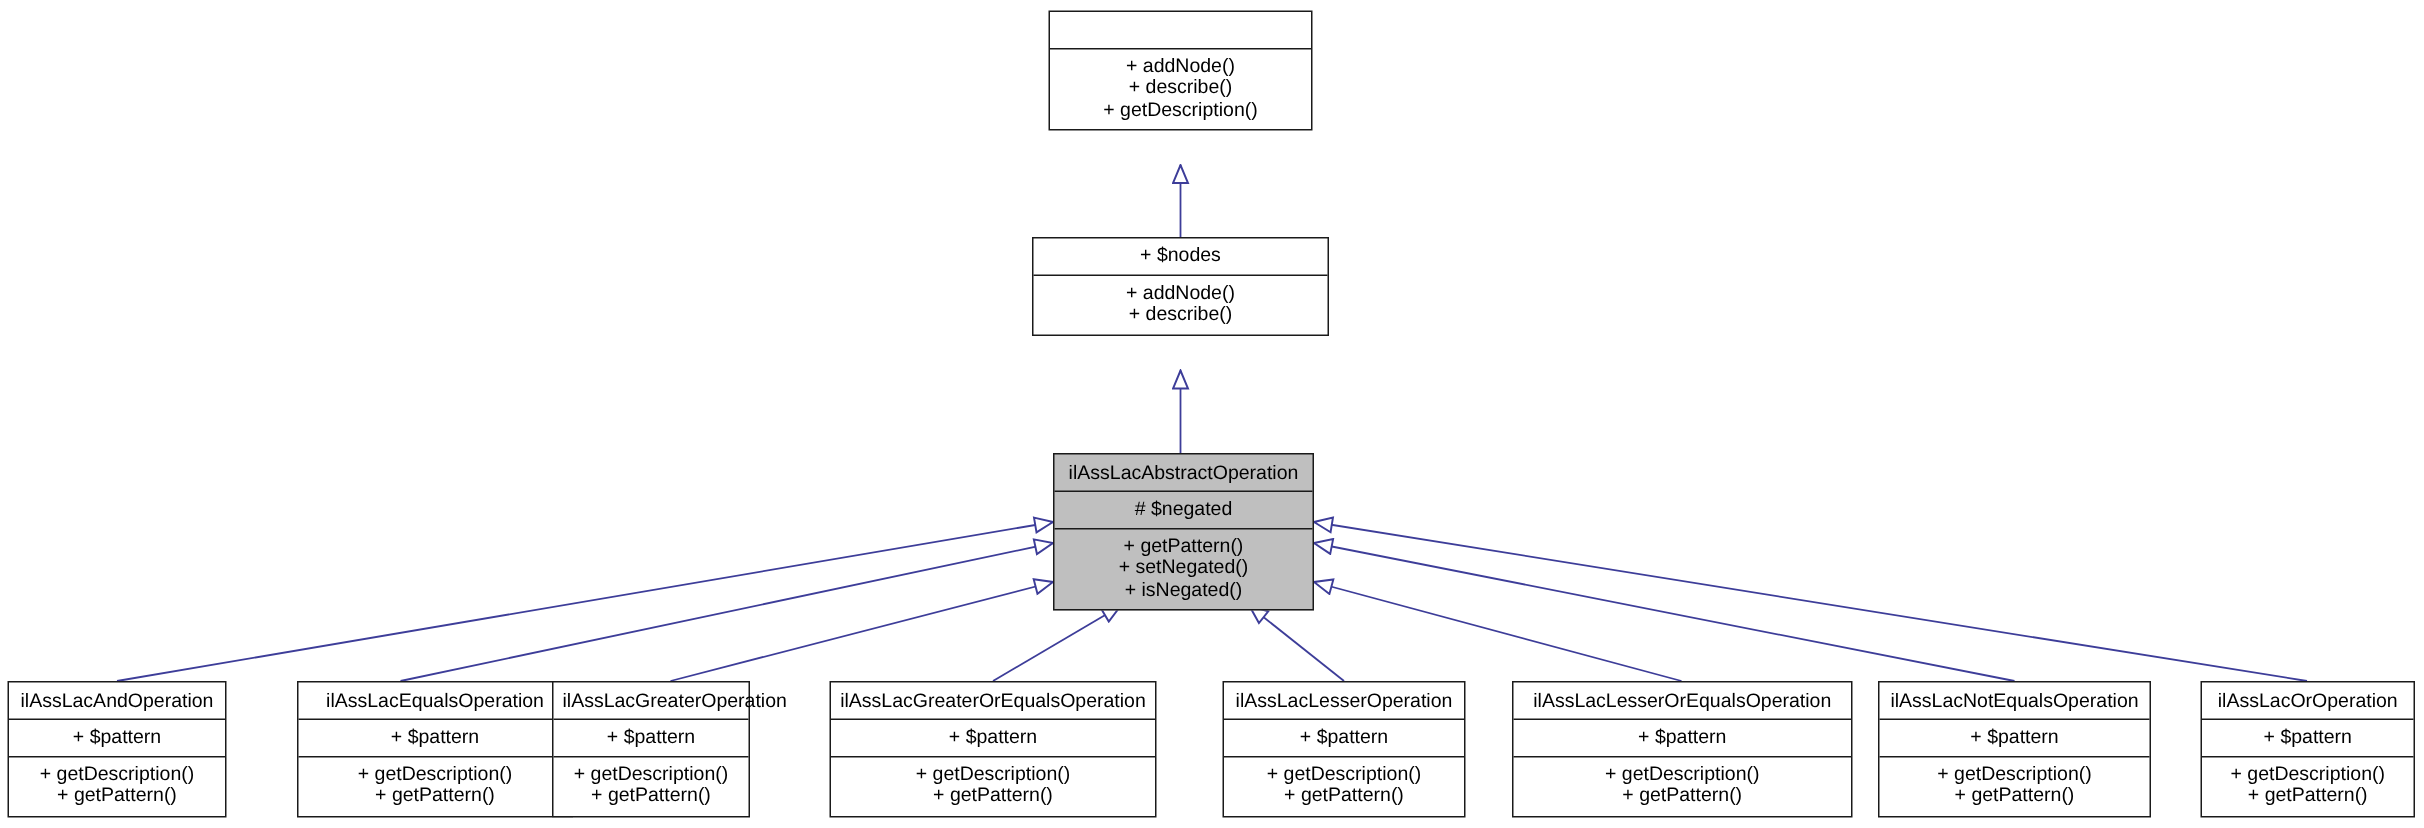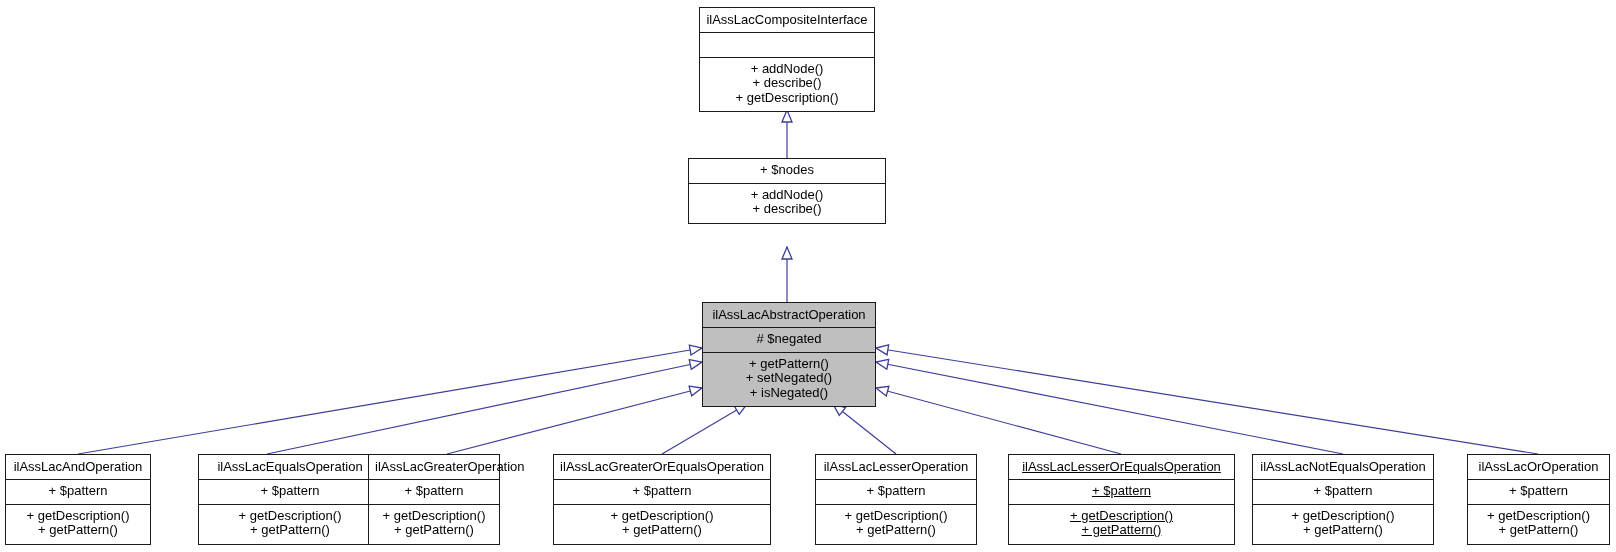--- a/index.html
+++ b/index.html
@@ -65,21 +65,20 @@
     <line x1="447" y1="454" x2="702" y2="388" marker-end="url(#inh)"></line>
     <line x1="662" y1="454" x2="747" y2="404" marker-end="url(#inh)"></line>
     <line x1="896" y1="454" x2="833" y2="404" marker-end="url(#inh)"></line>
     <line x1="1121" y1="454" x2="876" y2="388" marker-end="url(#inh)"></line>
     <line x1="1343" y1="454" x2="876" y2="362" marker-end="url(#inh)"></line>
     <line x1="1538" y1="454" x2="876" y2="348" marker-end="url(#inh)"></line>
   </g>
 </svg>
 
 <div class="uml-node" style="left:699px; top:7px; width:176px;">
-  <div class="uml-title">ilAssLacCompositeInterface</div>
   <div class="uml-attrs">
     <div class="uml-line"></div>
   </div>
   <div class="uml-methods">
     <div class="uml-line">+ addNode()</div>
     <div class="uml-line">+ describe()</div>
     <div class="uml-line">+ getDescription()</div>
   </div>
 </div>
 
@@ -153,21 +152,21 @@
   <div class="uml-title">ilAssLacLesserOperation</div>
   <div class="uml-attrs">
     <div class="uml-line">+ $pattern</div>
   </div>
   <div class="uml-methods">
     <div class="uml-line">+ getDescription()</div>
     <div class="uml-line">+ getPattern()</div>
   </div>
 </div>
 
-<div class="uml-node" style="left:1008px; top:454px; width:227px;text-decoration:underline;">
+<div class="uml-node" style="left:1008px; top:454px; width:227px;">
   <div class="uml-title">ilAssLacLesserOrEqualsOperation</div>
   <div class="uml-attrs">
     <div class="uml-line">+ $pattern</div>
   </div>
   <div class="uml-methods">
     <div class="uml-line">+ getDescription()</div>
     <div class="uml-line">+ getPattern()</div>
   </div>
 </div>
 

